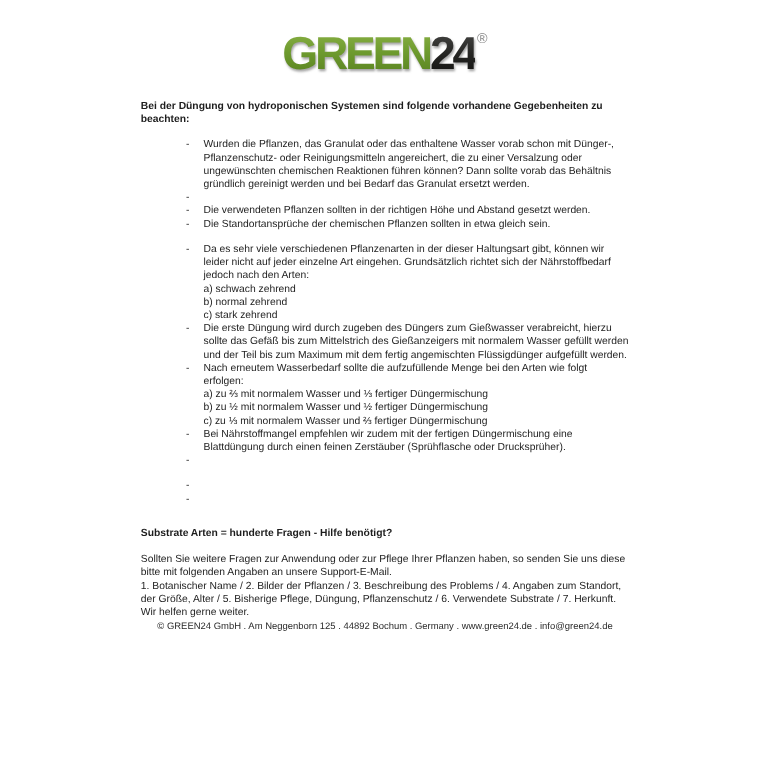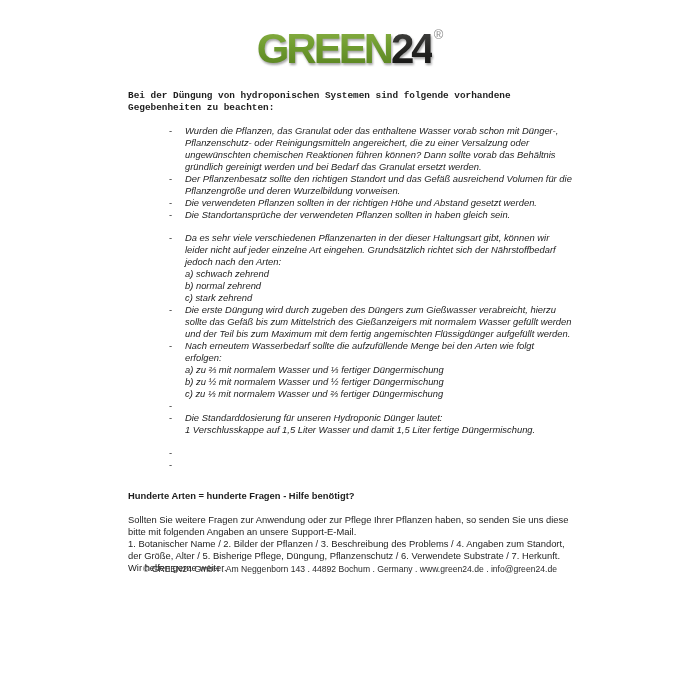--- a/index.html
+++ b/index.html
@@ -63,35 +63,34 @@
   .content {
     width: 444px;
     margin: 0 auto;
     font-size: 9.4px;
     line-height: 12px;
   }
   .section-heading {
     font-weight: bold;
     margin-top: 17px;
   }
-  .intro-heading { margin-top: 18px; font-family: Liberation Mono, monospace; }
+  .intro-heading { margin-top: 18px; }
   .bullet-list { margin-top: 11px; }
   .bullet-row {
     display: flex;
     align-items: flex-start;
   }
   .bullet-dash {
     width: 16px;
     margin-left: 41px;
     flex: none;
   }
   .bullet-text {
     flex: 1;
     white-space: pre-line;
-    font-style: italic;
   }
   .help-paragraph {
     margin-top: 12px;
     white-space: pre-line;
   }
   .gap-lg { margin-top: 19px; }
   
   .footer {
     position: absolute;
     left: 0;
@@ -115,29 +114,28 @@
   <div class="content">
 
     <div class="section-heading intro-heading">Bei der Düngung von hydroponischen Systemen sind folgende vorhandene Gegebenheiten zu beachten:</div>
     <div class="bullet-list">
       <div class="bullet-row">
         <span class="bullet-dash">-</span>
         <span class="bullet-text">Wurden die Pflanzen, das Granulat oder das enthaltene Wasser vorab schon mit Dünger-, Pflanzenschutz- oder Reinigungsmitteln angereichert, die zu einer Versalzung oder ungewünschten chemischen Reaktionen führen können? Dann sollte vorab das Behältnis gründlich gereinigt werden und bei Bedarf das Granulat ersetzt werden.</span>
       </div>
       <div class="bullet-row">
         <span class="bullet-dash">-</span>
-        <span class="bullet-text">Der Pflanzenbesatz sollte den richtigen Standort und das Gefäß ausreichend Volumen für die Pflanzengröße und deren Wurzelbildung vorweisen.</span>
       </div>
       <div class="bullet-row">
         <span class="bullet-dash">-</span>
         <span class="bullet-text">Die verwendeten Pflanzen sollten in der richtigen Höhe und Abstand gesetzt werden.</span>
       </div>
       <div class="bullet-row">
         <span class="bullet-dash">-</span>
-        <span class="bullet-text">Die Standortansprüche der verwendeten Pflanzen sollten in haben gleich sein.</span>
+        <span class="bullet-text">Die Standortansprüche der chemischen Pflanzen sollten in etwa gleich sein.</span>
       </div>
     </div>
 
     <div class="bullet-list">
       <div class="bullet-row">
         <span class="bullet-dash">-</span>
         <span class="bullet-text">Da es sehr viele verschiedenen Pflanzenarten in der dieser Haltungsart gibt, können wir leider nicht auf jeder einzelne Art eingehen. Grundsätzlich richtet sich der Nährstoffbedarf jedoch nach den Arten:
 a) schwach zehrend
 b) normal zehrend
 c) stark zehrend</span>
@@ -148,39 +146,38 @@
       </div>
       <div class="bullet-row">
         <span class="bullet-dash">-</span>
         <span class="bullet-text">Nach erneutem Wasserbedarf sollte die aufzufüllende Menge bei den Arten wie folgt erfolgen:
 a) zu ⅔ mit normalem Wasser und ⅓ fertiger Düngermischung
 b) zu ½ mit normalem Wasser und ½ fertiger Düngermischung
 c) zu ⅓ mit normalem Wasser und ⅔ fertiger Düngermischung</span>
       </div>
       <div class="bullet-row">
         <span class="bullet-dash">-</span>
+        <span class="bullet-text">Bei Nährstoffmangel empfehlen wir zudem mit der fertigen Düngermischung eine Blattdüngung durch einen feinen Zerstäuber (Sprühflasche oder Drucksprüher).</span>
       </div>
       <div class="bullet-row">
         <span class="bullet-dash">-</span>
-        <span class="bullet-text">Die Standarddosierung für unseren Hydroponic Dünger lautet:
-1 Verschlusskappe auf 1,5 Liter Wasser und damit 1,5 Liter fertige Düngermischung.</span>
       </div>
     </div>
 
     <div class="bullet-list">
       <div class="bullet-row">
         <span class="bullet-dash">-</span>
       </div>
       <div class="bullet-row">
         <span class="bullet-dash">-</span>
       </div>
     </div>
 
-    <div class="section-heading gap-lg">Hunderte Arten = hunderte Fragen - Hilfe benötigt?</div>
+    <div class="section-heading gap-lg">Substrate Arten = hunderte Fragen - Hilfe benötigt?</div>
     <div class="help-paragraph">Sollten Sie weitere Fragen zur Anwendung oder zur Pflege Ihrer Pflanzen haben, so senden Sie uns diese bitte mit folgenden Angaben an unsere Support-E-Mail.
 1. Botanischer Name / 2. Bilder der Pflanzen / 3. Beschreibung des Problems / 4. Angaben zum Standort, der Größe, Alter / 5. Bisherige Pflege, Düngung, Pflanzenschutz / 6. Verwendete Substrate / 7. Herkunft.
 Wir helfen gerne weiter.</div>
 
   </div>
 
-  <div class="footer">© GREEN24 GmbH . Am Neggenborn 143 . 44892 Bochum . Germany . www.green24.de . info@green24.de</div>
+  <div class="footer">© GREEN24 GmbH . Am Neggenborn 125 . 44892 Bochum . Germany . www.green24.de . info@green24.de</div>
 
 </div>
 
 </body></html>

